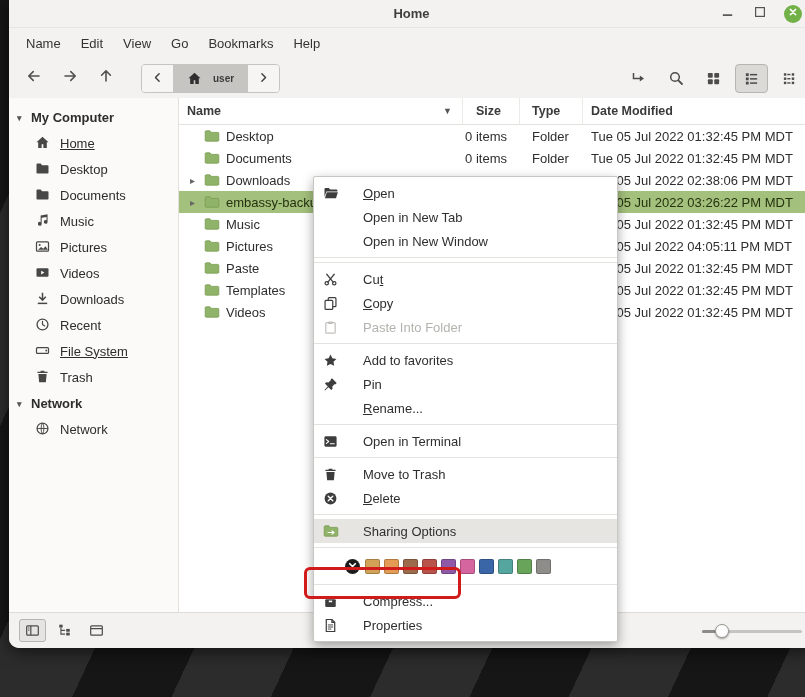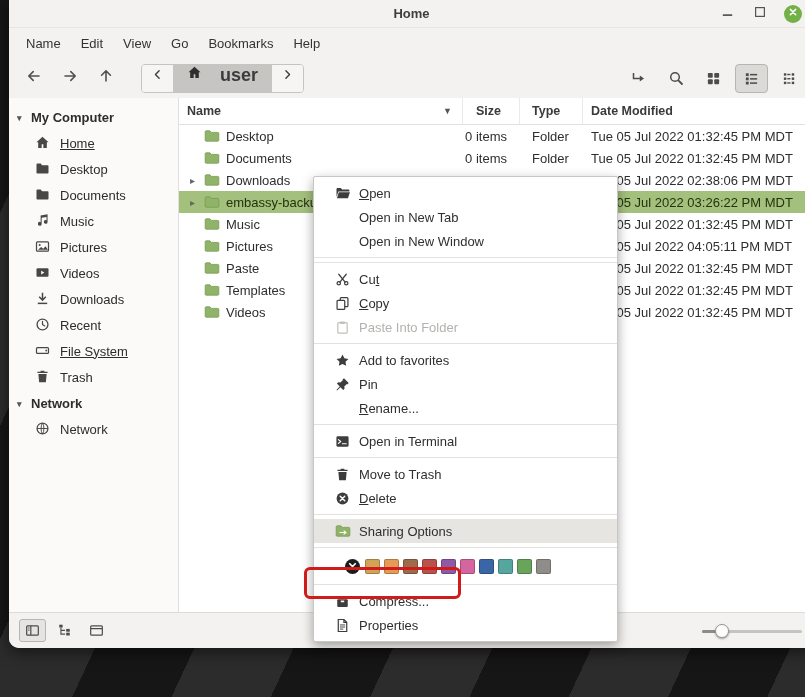--- a/index.html
+++ b/index.html
@@ -20,21 +20,21 @@
   .win-controls{margin-left:auto;display:flex;align-items:center;gap:15px;padding-right:12px;position:relative;z-index:1}
   .wc{width:18px;height:18px;display:flex;align-items:center;justify-content:center;color:#4a4a4a;cursor:default}
   .wc.close{background:var(--close,#72b147);border-radius:50%;width:18px;height:18px}
 
   .menubar{height:30px;display:flex;align-items:center;background:#f3f2f0;padding:0 7px;font-size:13px;color:#333}
   .mb-item{padding:4px 10px;border-radius:3px}
 
   .toolbar{height:40px;display:flex;align-items:center;background:#f3f2f0;padding:0 8px;gap:2px}
   .tb-btn{width:34px;height:30px;display:flex;align-items:center;justify-content:center;color:#505050;border-radius:4px}
   .breadcrumb{display:flex;margin-left:16px;border:1px solid #c6c4c0;border-radius:4px;overflow:hidden;height:29px;background:#f6f5f3}
-  .bc-btn{display:flex;gap:18px;padding:0 9px;font-size:18px;color:#3c3c3c;border-right:1px solid #c6c4c0;background:#f6f5f3}
+  .bc-btn{display:flex;align-items:center;gap:11px;padding:0 9px;font-size:10px;color:#3c3c3c;border-right:1px solid #c6c4c0;background:#f6f5f3}
   .bc-btn:last-child{border-right:none}
   .bc-btn.active{background:#c7c5c1;font-weight:bold;padding:0 13px}
   .tb-right{margin-left:auto;display:flex;align-items:center;gap:5px}
   .view-btn{width:33px;height:29px;display:flex;align-items:center;justify-content:center;color:#4c4c4c;border-radius:4px;border:1px solid transparent}
   .view-btn.active{background:#dcdad6;border-color:#b7b5b1}
 
   .content{display:flex;height:514px}
   .sidebar{width:170px;background:#fbfaf8;border-right:1px solid #e2e0dc;padding-top:6px;font-size:13px;color:#2d2d2d;overflow:hidden}
   .sb-header{display:flex;align-items:center;gap:6px;padding:5px 8px;font-weight:bold;margin-top:1px}
   .sb-tri{font-size:9px;color:#555;width:8px}
@@ -67,21 +67,21 @@
   .st-btn.active{border-color:#b7b5b1;background:#e6e4e0}
   .zoom{margin-left:auto;position:relative;width:100px;height:20px;margin-right:2px}
   .zoom-track{position:absolute;left:0;right:0;top:9px;height:3px;background:#c6c4c0;border-radius:2px}
   .zoom-fill{position:absolute;left:0;top:9px;height:3px;background:#8d8b87;border-radius:2px}
   .zoom-knob{position:absolute;top:3px;width:14px;height:14px;border-radius:50%;background:#fdfdfd;border:1px solid #98968f;box-shadow:0 1px 2px rgba(0,0,0,.35)}
 
   
   .context-menu{position:absolute;left:313px;top:176px;width:305px;background:#fff;
     border:1px solid #c9c7c3;border-radius:2px;box-shadow:0 4px 12px rgba(0,0,0,.35);
     padding:4px 0;z-index:10;font-size:13px;color:#2f2f2f}
-  .cm-item{display:flex;align-items:center;height:24px;padding:0 10px 0 20px;gap:8px}
+  .cm-item{display:flex;align-items:center;height:24px;padding:0 10px 0 8px;gap:24px}
   .cm-icon{width:17px;height:16px;display:inline-flex;align-items:center;justify-content:center;color:#3d3d3d;flex:none}
   .cm-item.disabled{color:#b4b2ae}
   .cm-item.disabled .cm-icon{color:#c2c0bc}
   .cm-item.hl{background:#e7e5e1}
   .cm-sub{margin-left:auto;color:#555;display:inline-flex}
   .cm-sep{height:1px;background:#e4e2de;margin:4px 0}
   .cm-colors{display:flex;align-items:center;gap:4px;height:28px;padding-left:30px}
   .cm-clear{width:17px;height:17px;display:inline-flex;flex:none}
   .swatch{width:15px;height:15px;border-radius:2px;border:1px solid rgba(0,0,0,.22);flex:none}
 

